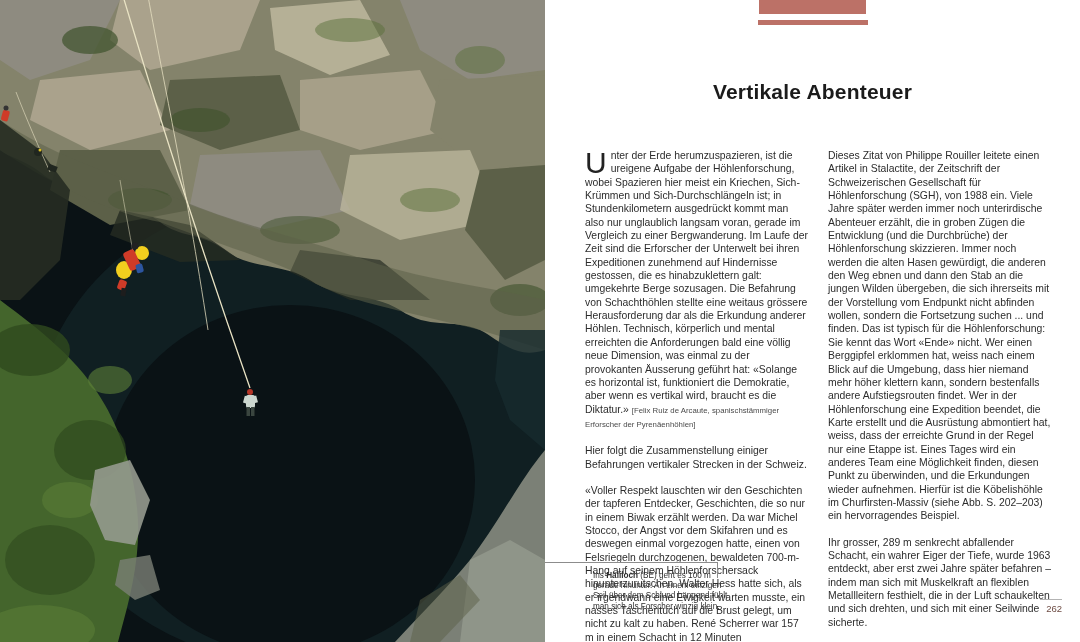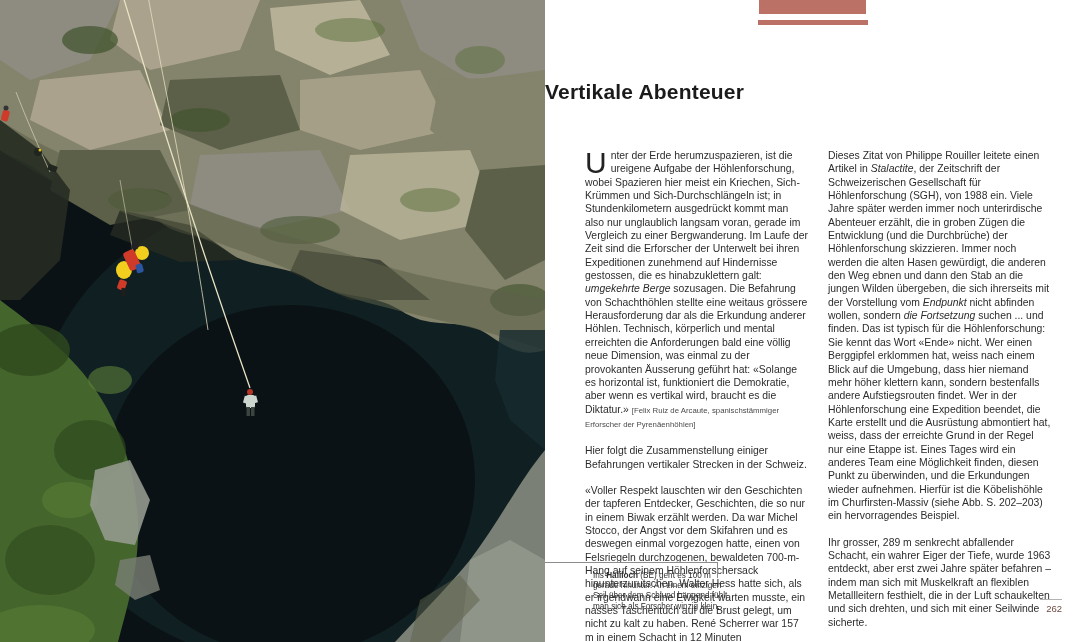--- a/index.html
+++ b/index.html
@@ -10,27 +10,27 @@
   .photo{position:absolute;left:0;top:0;width:545px;height:642px;display:block}
 
   
   .rightpane{position:absolute;left:545px;top:0;width:535px;height:642px}
   .kicker-wrap{position:absolute;left:0;top:0;width:100%;
                display:flex;flex-direction:column;align-items:center}
   .bar-top{width:107px;height:14px;background:var(--c-accent)}
   .kicker{margin-top:7px;font-size:11px;letter-spacing:3.2px;
           color:var(--c-kicker);white-space:nowrap}
   .bar-bottom{width:110px;height:5px;background:var(--c-accent);margin-top:6px}
-  .title{position:absolute;top:80px;width:100%;
+  .title{position:absolute;top:80px;width:100%;text-align:center;
          font-size:21px;font-weight:bold;color:#1b1b1b;letter-spacing:.2px}
 
   .columns{position:absolute;left:40px;top:149px;display:flex;gap:20px}
   .col{width:223px;font-size:10.4px;line-height:13.35px;color:#2c2c2c}
   .par{margin:0 0 13px}
-  .it{font-style:italic}
+  .it{}
   .bd{font-weight:bold}
   .sm{font-size:7.8px;color:#4a4a4a}
   .dropcap{float:left;font-size:30px;line-height:25px;padding:1px 4px 0 0;color:#222}
 
   .cap-rule{position:absolute;left:0;top:562px;width:172px;height:1px;background:#8c8c8c}
   .cap-tick{position:absolute;left:172px;top:562px;width:1px;height:16px;background:#8c8c8c}
   .caption{position:absolute;left:48px;top:571px;width:140px;
            font-size:8.2px;line-height:10.2px;color:#2e2e2e}
 
   .folio-rule{position:absolute;right:18px;top:599px;width:22px;height:1px;background:#b3b3b3}

